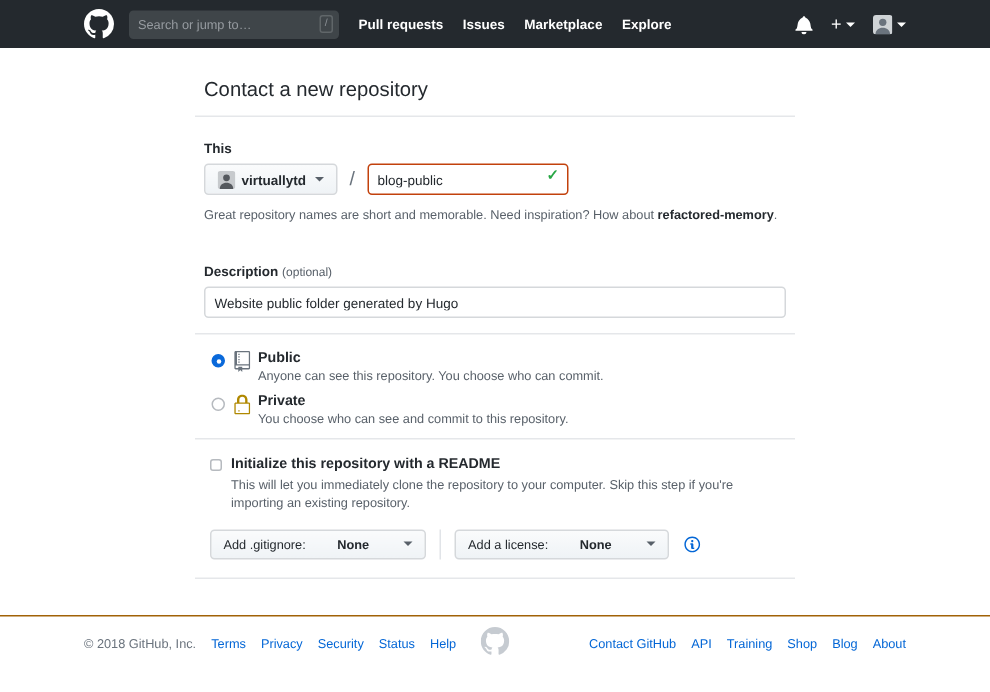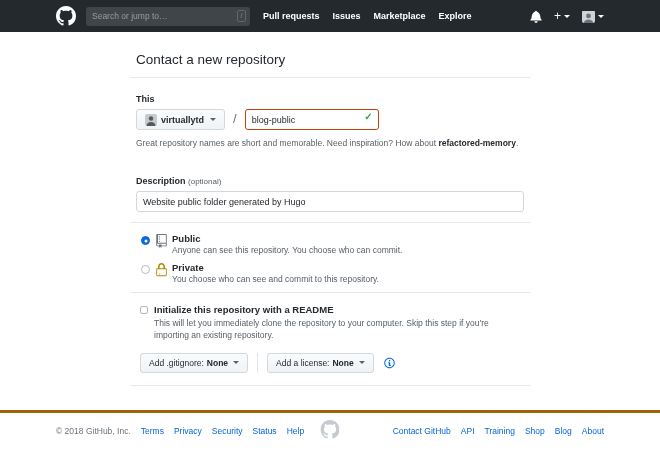--- a/index.html
+++ b/index.html
@@ -8,21 +8,21 @@
     width:660px; height:461px; overflow:hidden;
     background:#fff; color:#24292e;
     font-family:"Liberation Sans", sans-serif;
   }
   a { text-decoration:none; }
 
   
   .header { height:32px; background:#24292e; }
   .header-inner { width:548px; height:100%; margin:0 auto; display:flex; align-items:center; }
   .logo-link { display:flex; align-items:center; flex:none; }
-  .search-box { margin-left:10px; width:164px; height:19px; background:#3f4549; border-radius:3px;
+  .search-box { margin-left:10px; width:140px; height:19px; background:#3f4549; border-radius:3px;
     display:flex; align-items:center; padding:0 4px 0 6px; }
   .search-input { flex:1; min-width:0; background:transparent; border:none; outline:none;
     color:#d0d3d6; font-size:8.5px; font-family:inherit; padding:0; }
   .search-input::placeholder { color:#979ca1; }
   .kbd { border:1px solid #606669; color:#8e9398; font-size:7px; line-height:10px;
     padding:0 2.5px; border-radius:2px; flex:none; }
   .nav { display:flex; margin-left:13px; gap:13px; }
   .nav a { color:#fff; font-size:9px; font-weight:bold; }
   .header-right { margin-left:auto; display:flex; align-items:center; }
   .icon-group { display:flex; align-items:center; cursor:pointer; }
@@ -79,31 +79,31 @@
   .readme-row { display:flex; padding-left:4px; }
   .checkbox { width:8px; height:8px; border:1px solid #b6babf; border-radius:2px; margin-top:2px;
     flex:none; background:#fff; cursor:pointer; }
   .readme-text { margin-left:6px; }
   .readme-label { font-size:9.5px; font-weight:bold; }
   .readme-desc { font-size:8.5px; color:#586069; margin-top:2px; line-height:1.45; width:362px; }
 
   .addons-row { display:flex; align-items:center; margin-top:11px; padding-left:4px; gap:9px; }
   .addon-btn { display:flex; align-items:center; height:20px; padding:0 8px;
     background:linear-gradient(#fafbfc,#eff3f6); border:1px solid #d5d8db; border-radius:3px;
-    font-size:8.5px; gap:3px; cursor:pointer; font-family:inherit; color:#24292e; }
+    font-size:8.5px; gap:21px; cursor:pointer; font-family:inherit; color:#24292e; }
   .addon-btn b { font-weight:bold; }
   .v-divider { width:1px; height:20px; background:#e1e4e8; }
   .info-wrap { display:flex; margin-left:1px; cursor:pointer; }
 
   .create-btn { margin-top:8px; margin-left:4px; display:inline-block; background:#28a745;
     color:#fff; border:1px solid rgba(27,31,35,0.2); border-radius:3px; font-size:9.5px;
     font-weight:bold; padding:5px 10px; font-family:inherit; cursor:pointer; }
 
   
-  .footer { border-top:3px solid #a16207;text-align:right; }
+  .footer { border-top:1px solid #a16207;text-align:right; }
   .footer-inner { width:548px; margin:0 auto; padding-top:13px; display:flex; align-items:center;
     position:relative; font-size:8.5px; }
   .footer-left { display:flex; gap:10px; align-items:center; }
   .copyright { color:#6a737d; }
   .footer a { color:#0366d6; }
   .footer-right { margin-left:auto; display:flex; gap:10px; }
   .footer-octocat { position:absolute; left:50%; transform:translateX(-50%); top:7px; }
 </style>
 </head>
 <body>

